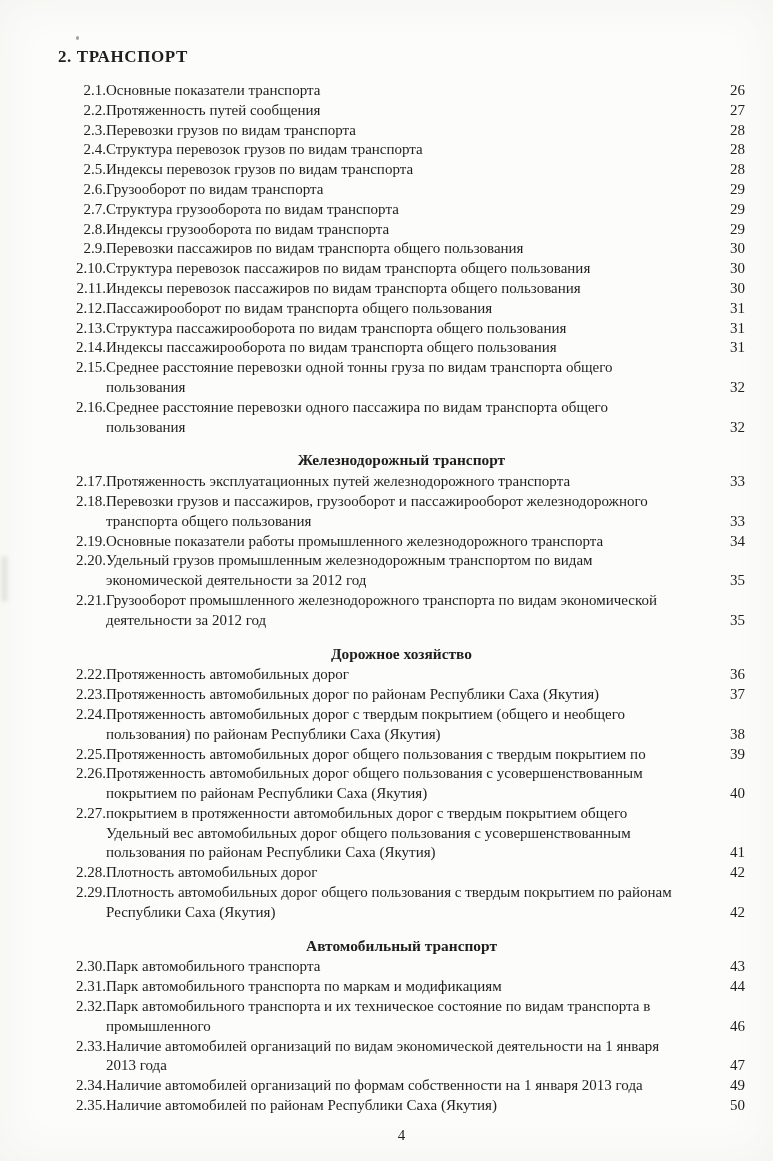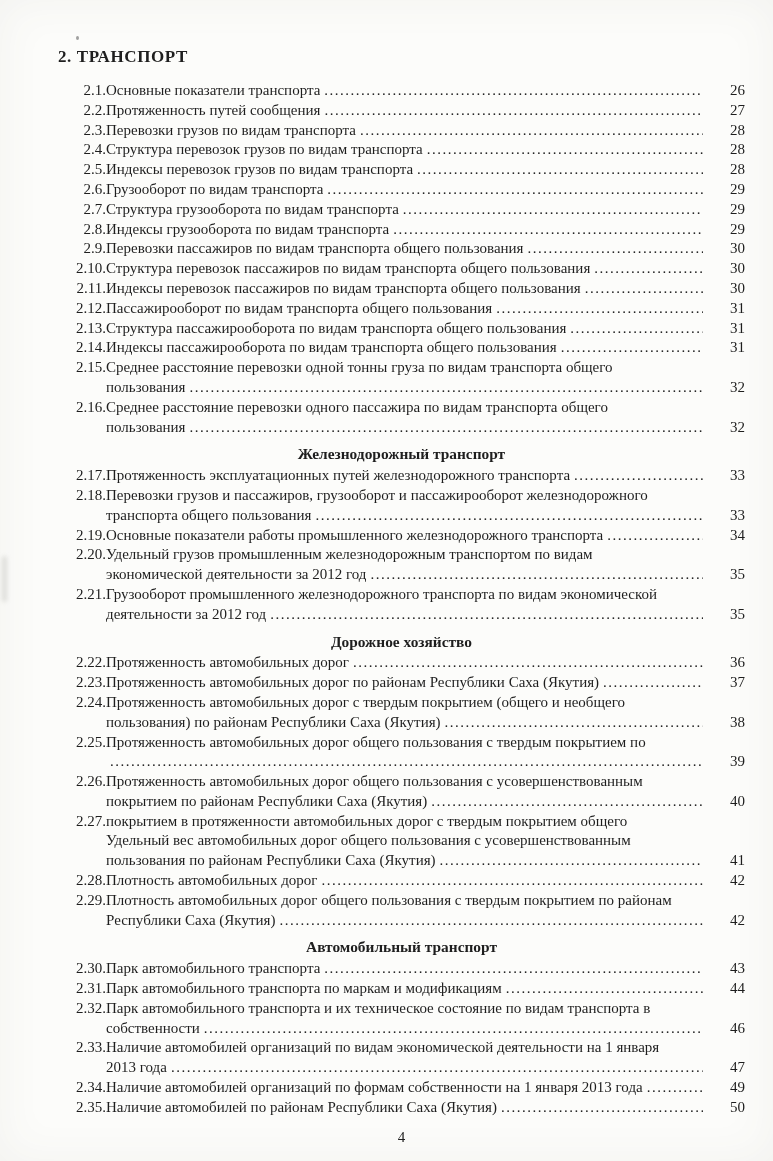--- a/index.html
+++ b/index.html
@@ -48,30 +48,30 @@
     font-weight: bold;
     letter-spacing: 0.6px;
     line-height: 22px;
   }
   .toc { font-size: 15px; line-height: 19.8px; }
   .section-header {
     text-align: center;
     font-size: 15.4px;
     font-weight: bold;
     line-height: 19.8px;
-    margin: 7px 0 2px 0;
+    margin: 13px 0 2px 0;
   }
   .entry { display: flex; align-items: flex-start; }
   .num {
     flex: 0 0 48px;
     text-align: right;
     white-space: nowrap;
   }
   .body { flex: 1 1 auto; min-width: 0; }
-  .line { display: block; overflow: hidden; white-space: nowrap; }
+  .line { display: block; overflow: hidden; white-space: nowrap; flex-direction: column; }
   .line.last { display: flex; }
   .line-text { flex: 0 1 auto; overflow: hidden; white-space: nowrap; }
   .leader {
     flex: 1 1 0;
     min-width: 0;
     overflow: hidden;
     white-space: nowrap;
     letter-spacing: 1.5px;
     padding-left: 4px;
     padding-right: 2px;
@@ -464,21 +464,21 @@
               </span>
             </span>
     <span class="pageno">44</span>
   </div>
 
   <div class="entry">
     <span class="num">2.32.</span>
     <span class="body">
               <span class="line"><span class="line-text">Парк автомобильного транспорта и их техническое состояние по видам транспорта в</span></span>
               <span class="line last">
-                <span class="line-text">собственности</span>
+                <span class="line-text">промышленного</span>
                 <span class="leader">............................................................................................................................................................................................................................</span>
               </span>
             </span>
     <span class="pageno">46</span>
   </div>
 
   <div class="entry">
     <span class="num">2.33.</span>
     <span class="body">
               <span class="line"><span class="line-text">Наличие автомобилей организаций по видам экономической деятельности на 1 января</span></span>

